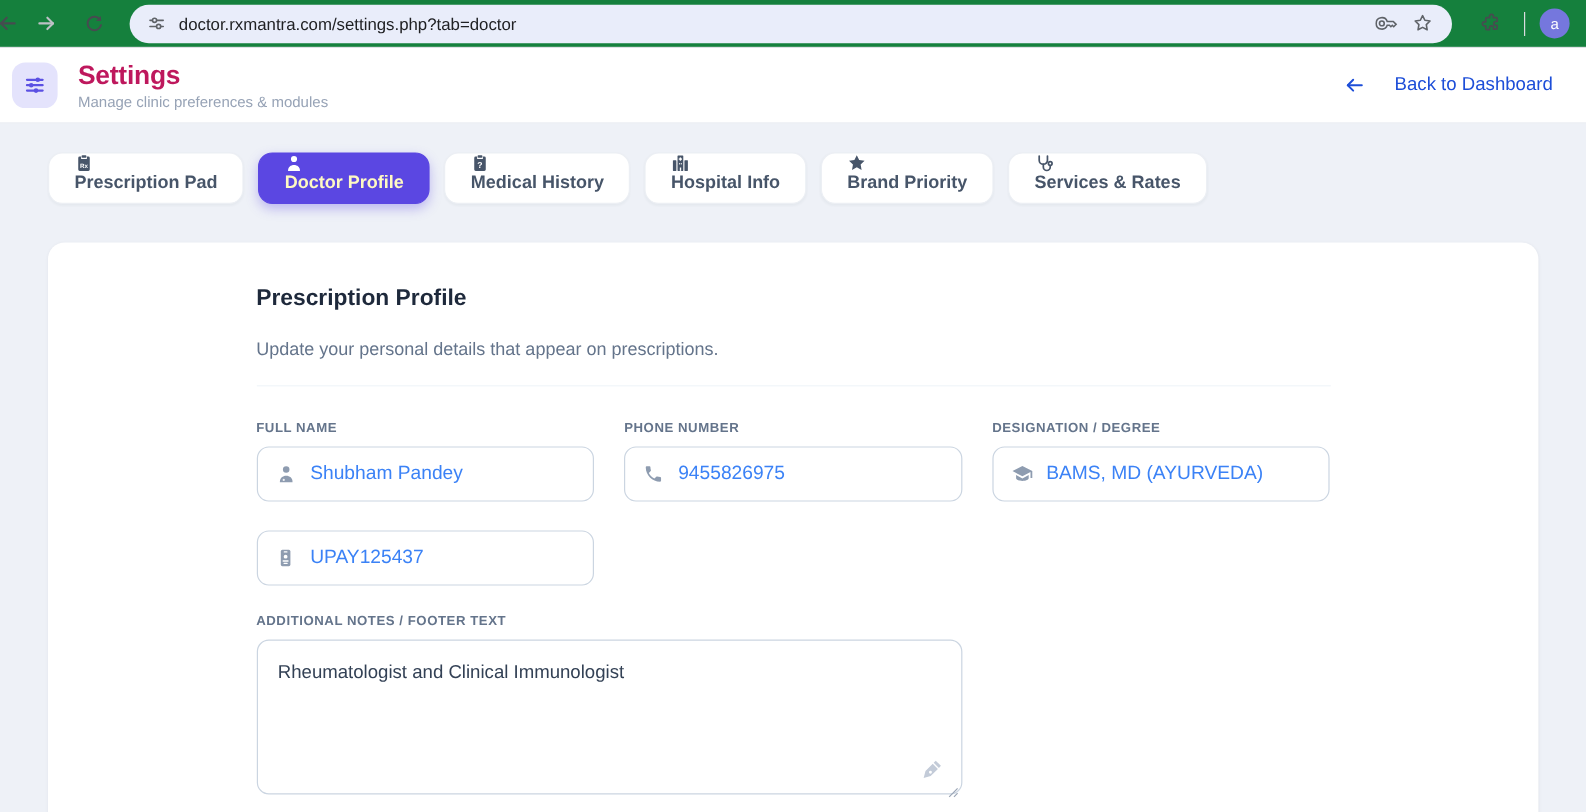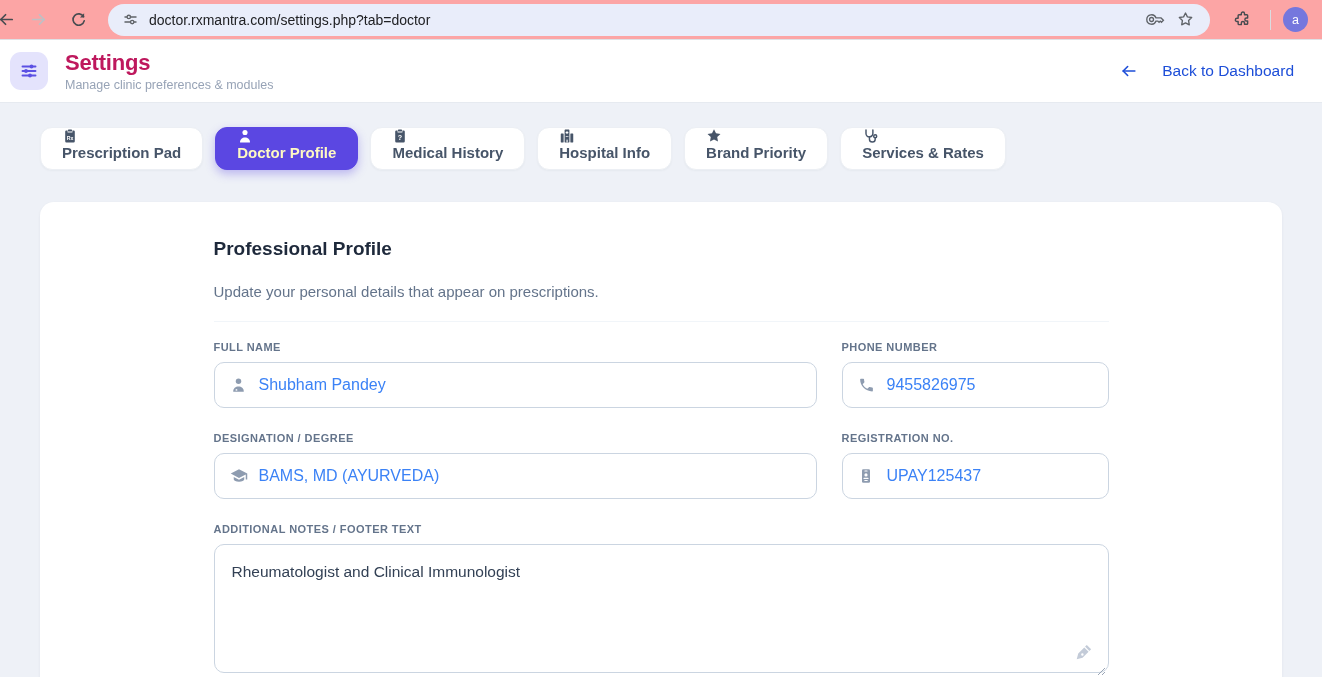--- a/index.html
+++ b/index.html
@@ -1,20 +1,20 @@
 <!DOCTYPE html>
 <html><head>
 <meta charset="utf-8">
 <style>
   * { margin:0; padding:0; box-sizing:border-box; }
   html,body { width:1322px; height:677px; overflow:hidden; }
   body { font-family:"Liberation Sans", sans-serif; background:#eef1f7; }
 
   
-  .browser-bar { height:40px; background:#fca5a5; display:flex; align-items:center; border-bottom:1px solid #dfe1e5; padding-right:14px; }
+  .browser-bar { height:40px; background:#15803d; display:flex; align-items:center; border-bottom:1px solid #dfe1e5; padding-right:14px; }
   .nav-btn { width:32px; height:32px; border:none; background:none; display:flex; align-items:center; justify-content:center; color:#474b50; cursor:pointer; flex:0 0 auto; }
   .nav-btn.back { margin-left:-10px; }
   .nav-btn.fwd { color:#bdc1c6; }
   .omnibox { flex:1 1 auto; height:32px; margin-left:14px; background:#e9edfa; border-radius:16px; display:flex; align-items:center; padding:0 10px 0 14px; }
   .omnibox .tune { color:#5f6368; display:flex; margin-right:10px; }
   .url-input { flex:1 1 auto; border:none; background:transparent; outline:none; font-size:14px; color:#202124; font-family:"Liberation Sans", sans-serif; }
   .omni-icon { width:30px; height:28px; border:none; background:none; display:flex; align-items:center; justify-content:center; color:#5f6368; cursor:pointer; }
   .toolbar-right { display:flex; align-items:center; margin-left:16px; }
   .ext-btn { width:32px; height:32px; border:none; background:none; display:flex; align-items:center; justify-content:center; color:#474b50; cursor:pointer; }
   .tb-sep { width:1px; height:20px; background:#dadce0; margin:0 12px; }
@@ -35,21 +35,21 @@
   .tab.active { background:#5b47e2; border-color:#5b47e2; color:#fef9c3; box-shadow:0 4px 10px rgba(91,71,226,0.35); }
   .tab.active .t-ic { color:#ffffff; }
 
   
   .card { margin:32px 40px 0; background:#ffffff; border-radius:14px; box-shadow:0 1px 3px rgba(30,41,59,0.06); min-height:520px; }
   .card-inner { max-width:895px; margin:0 auto; padding-top:36px; }
   .sec-title { font-size:19px; font-weight:700; color:#1e293b; }
   .sec-sub { font-size:15px; color:#64748b; margin-top:23px; }
   .divider { height:1px; background:#f1f5f9; margin-top:21px; }
 
-  .form-grid { display:grid; grid-template-columns:1fr; column-gap:25px; row-gap:24px; margin-top:19px; }
+  .form-grid { display:grid; grid-template-columns:1fr 1fr 1fr; column-gap:25px; row-gap:24px; margin-top:29px; }
   .field.span2 { grid-column:1 / span 2; }
   .f-label { display:block; font-size:11px; font-weight:700; letter-spacing:0.45px; color:#64748b; margin-bottom:9px; }
   .input-wrap { position:relative; }
   .input-wrap .f-ic { position:absolute; left:16px; top:50%; transform:translateY(-50%); color:#8e9cb0; display:flex; }
   .text-input { width:100%; height:46px; border:1px solid #cbd5e1; border-radius:10px; padding:0 14px 0 44px; font-size:16px; color:#3b82f6; background:#fff; outline:none; font-family:"Liberation Sans", sans-serif; }
   .ta-wrap { position:relative; }
   .notes-area { width:100%; height:129px; border:1px solid #cbd5e1; border-radius:10px; padding:16px 40px 2px 17px; font-size:15.5px; color:#334155; resize:none; outline:none; background:#fff; font-family:"Liberation Sans", sans-serif; line-height:1.4; }
   .pen-ic { position:absolute; right:16px; bottom:12px; color:#c3cbd8; }
   .resize-grip { position:absolute; right:3px; bottom:3px; width:12px; height:12px; cursor:nwse-resize; }
 </style>
@@ -194,21 +194,21 @@
           <path d="M9.3 11v3a3.6 3.6 0 0 0 7.2 0v-1.3"></path>
           <circle cx="16.5" cy="10.3" r="1.9"></circle>
         </svg>
     </span>
     <span>Services &amp; Rates</span>
   </button>
 </div>
 
 <div class="card">
   <div class="card-inner">
-    <div class="sec-title">Professional Profile</div>
+    <div class="sec-title">Prescription Profile</div>
     <div class="sec-sub">Update your personal details that appear on prescriptions.</div>
     <div class="divider"></div>
 
     <div class="form-grid">
 
       <div class="field">
         <label class="f-label">FULL NAME</label>
         <div class="input-wrap">
           <span class="f-ic">
             <svg width="17" height="17" viewBox="0 0 20 20" fill="currentColor">
@@ -240,21 +240,20 @@
             <svg width="18" height="18" viewBox="0 0 24 24" fill="currentColor">
                 <path d="M12 3L1 8.8l11 5.8 9-4.7v6.6h2V8.8L12 3z"></path>
                 <path d="M5 13.2v3.6C5 18.4 8.1 19.7 12 19.7s7-1.3 7-2.9v-3.6l-7 3.7-7-3.7z"></path>
               </svg>
           </span>
           <input class="text-input" value="BAMS, MD (AYURVEDA)" style="">
         </div>
       </div>
 
       <div class="field">
-        <label class="f-label">REGISTRATION NO.</label>
         <div class="input-wrap">
           <span class="f-ic">
             <svg width="16" height="16" viewBox="0 0 20 20" fill="currentColor">
                 <rect x="5" y="1.5" width="10" height="17" rx="1.6"></rect>
                 <rect x="8" y="3" width="4" height="1.3" rx="0.65" fill="#ffffff"></rect>
                 <circle cx="10" cy="8.6" r="2" fill="#ffffff"></circle>
                 <rect x="6.8" y="12.3" width="6.4" height="1.5" rx="0.75" fill="#ffffff"></rect>
                 <rect x="7.8" y="15" width="4.4" height="1.3" rx="0.65" fill="#ffffff"></rect>
               </svg>
           </span>

